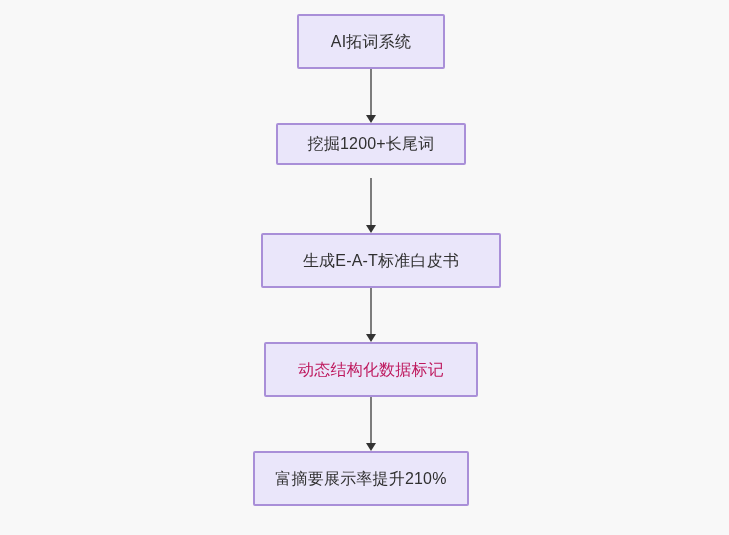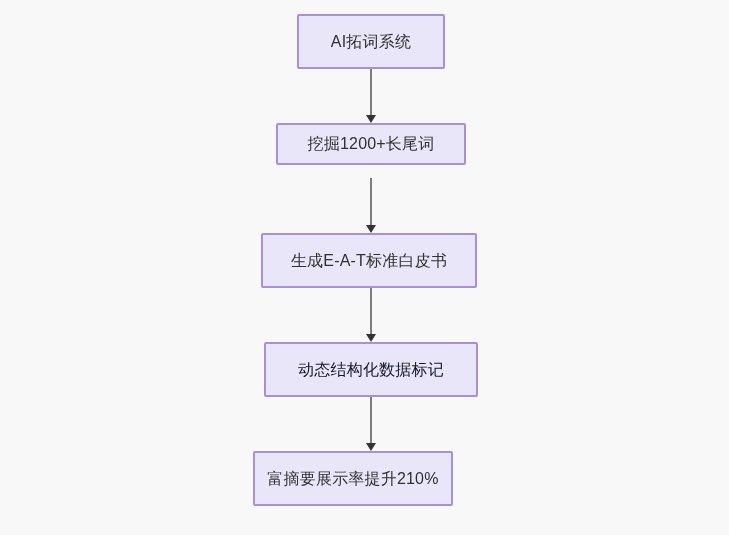--- a/index.html
+++ b/index.html
@@ -82,22 +82,22 @@
     <div class="edge-line" style="height: 46px; background: rgb(124, 124, 124);"></div>
     <div class="edge-arrow" style="top: 46px; border-top-color: rgb(51, 51, 51);"></div>
   </div>
 
   <div class="node" style="left: 297px; top: 14px; width: 148px; height: 55px; background: rgb(234, 230, 250); border-color: rgb(169, 143, 216); color: rgb(48, 48, 48);">
     <span class="node-label">AI拓词系统</span>
   </div>
   <div class="node" style="left: 276px; top: 123px; width: 190px; height: 42px; background: rgb(234, 230, 250); border-color: rgb(169, 143, 216); color: rgb(48, 48, 48);">
     <span class="node-label">挖掘1200+长尾词</span>
   </div>
-  <div class="node" style="left: 261px; top: 233px; width: 216px; height: 55px; background: rgb(234, 230, 250); border-color: rgb(169, 143, 216); color: rgb(48, 48, 48);">
+  <div class="node" style="left: 261px; top: 233px; width: 240px; height: 55px; background: rgb(234, 230, 250); border-color: rgb(169, 143, 216); color: rgb(48, 48, 48);">
     <span class="node-label">生成E-A-T标准白皮书</span>
   </div>
-  <div class="node" style="left: 264px; top: 342px; width: 214px; height: 55px; background: rgb(234, 230, 250); border-color: rgb(169, 143, 216); color: #0f172a; font-family: Liberation Serif, serif;">
+  <div class="node" style="left: 264px; top: 342px; width: 214px; height: 55px; background: rgb(234, 230, 250); border-color: rgb(169, 143, 216); color: #be185d; font-family: Liberation Serif, serif;">
     <span class="node-label">动态结构化数据标记</span>
   </div>
-  <div class="node" style="left: 253px; top: 451px; width: 200px; height: 55px; background: rgb(234, 230, 250); border-color: rgb(169, 143, 216); color: rgb(48, 48, 48);">
+  <div class="node" style="left: 253px; top: 451px; width: 216px; height: 55px; background: rgb(234, 230, 250); border-color: rgb(169, 143, 216); color: rgb(48, 48, 48);">
     <span class="node-label">富摘要展示率提升210%</span>
   </div>
 </div>
 
 </body></html>

